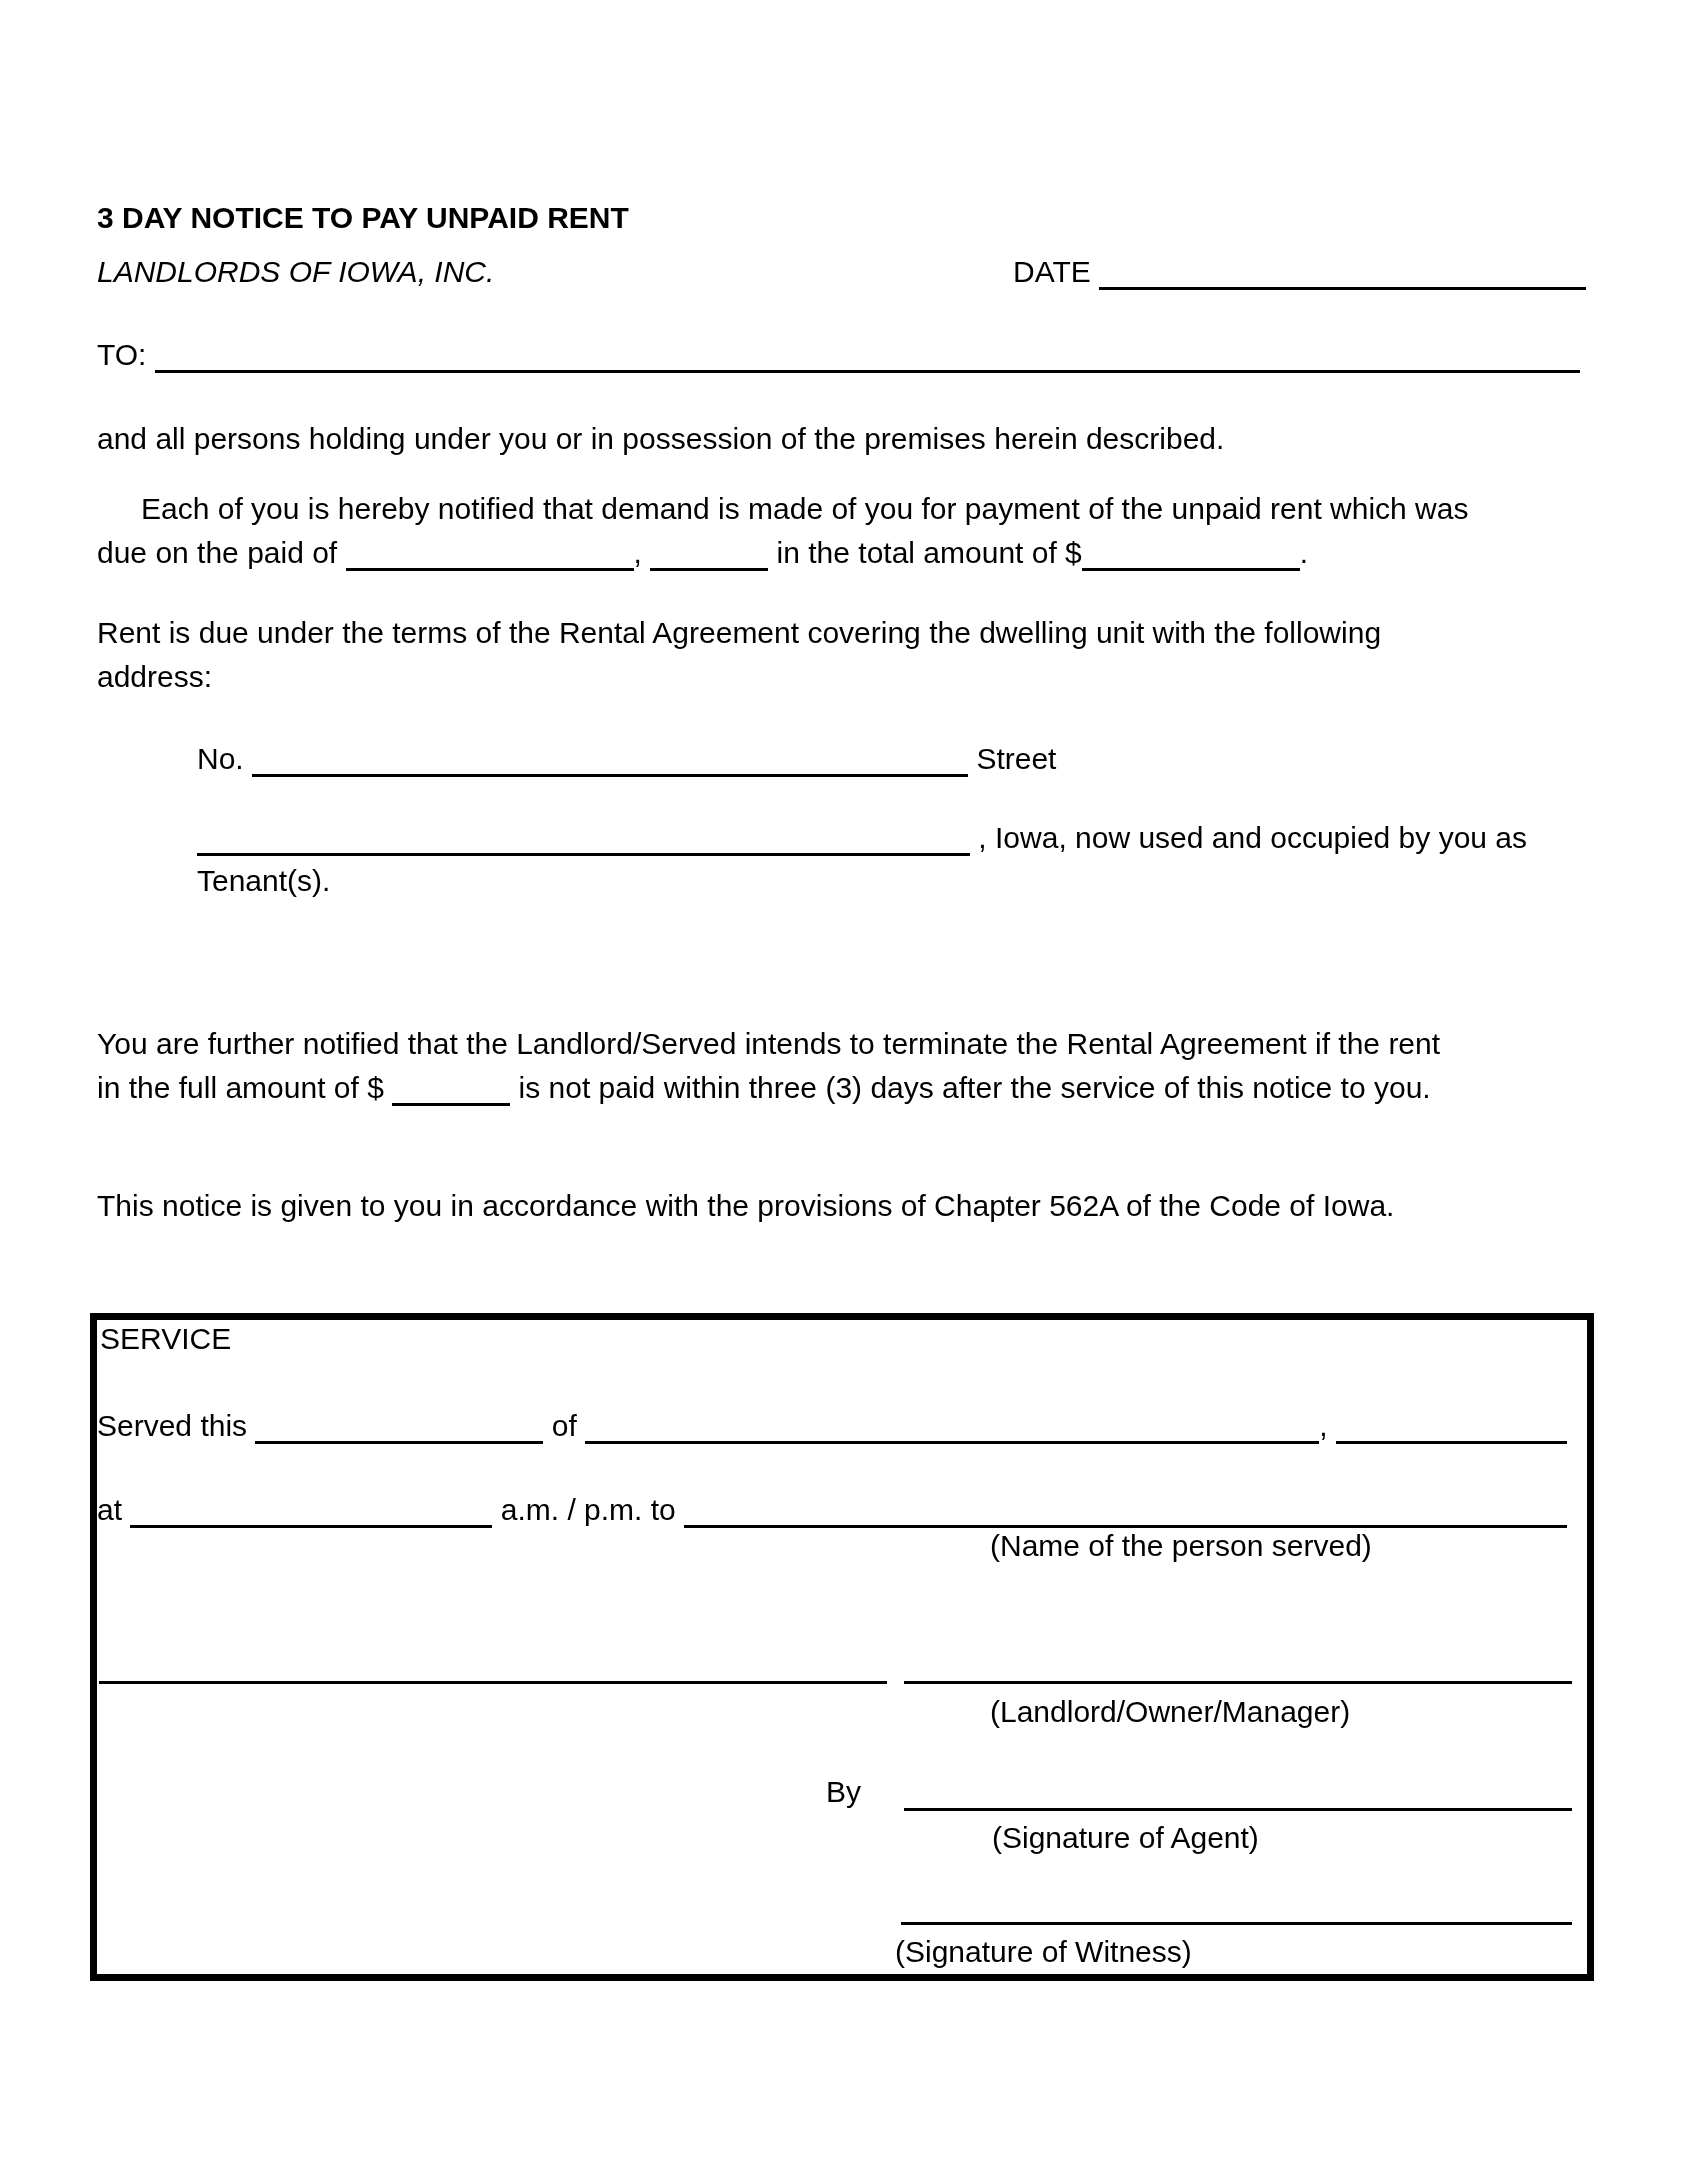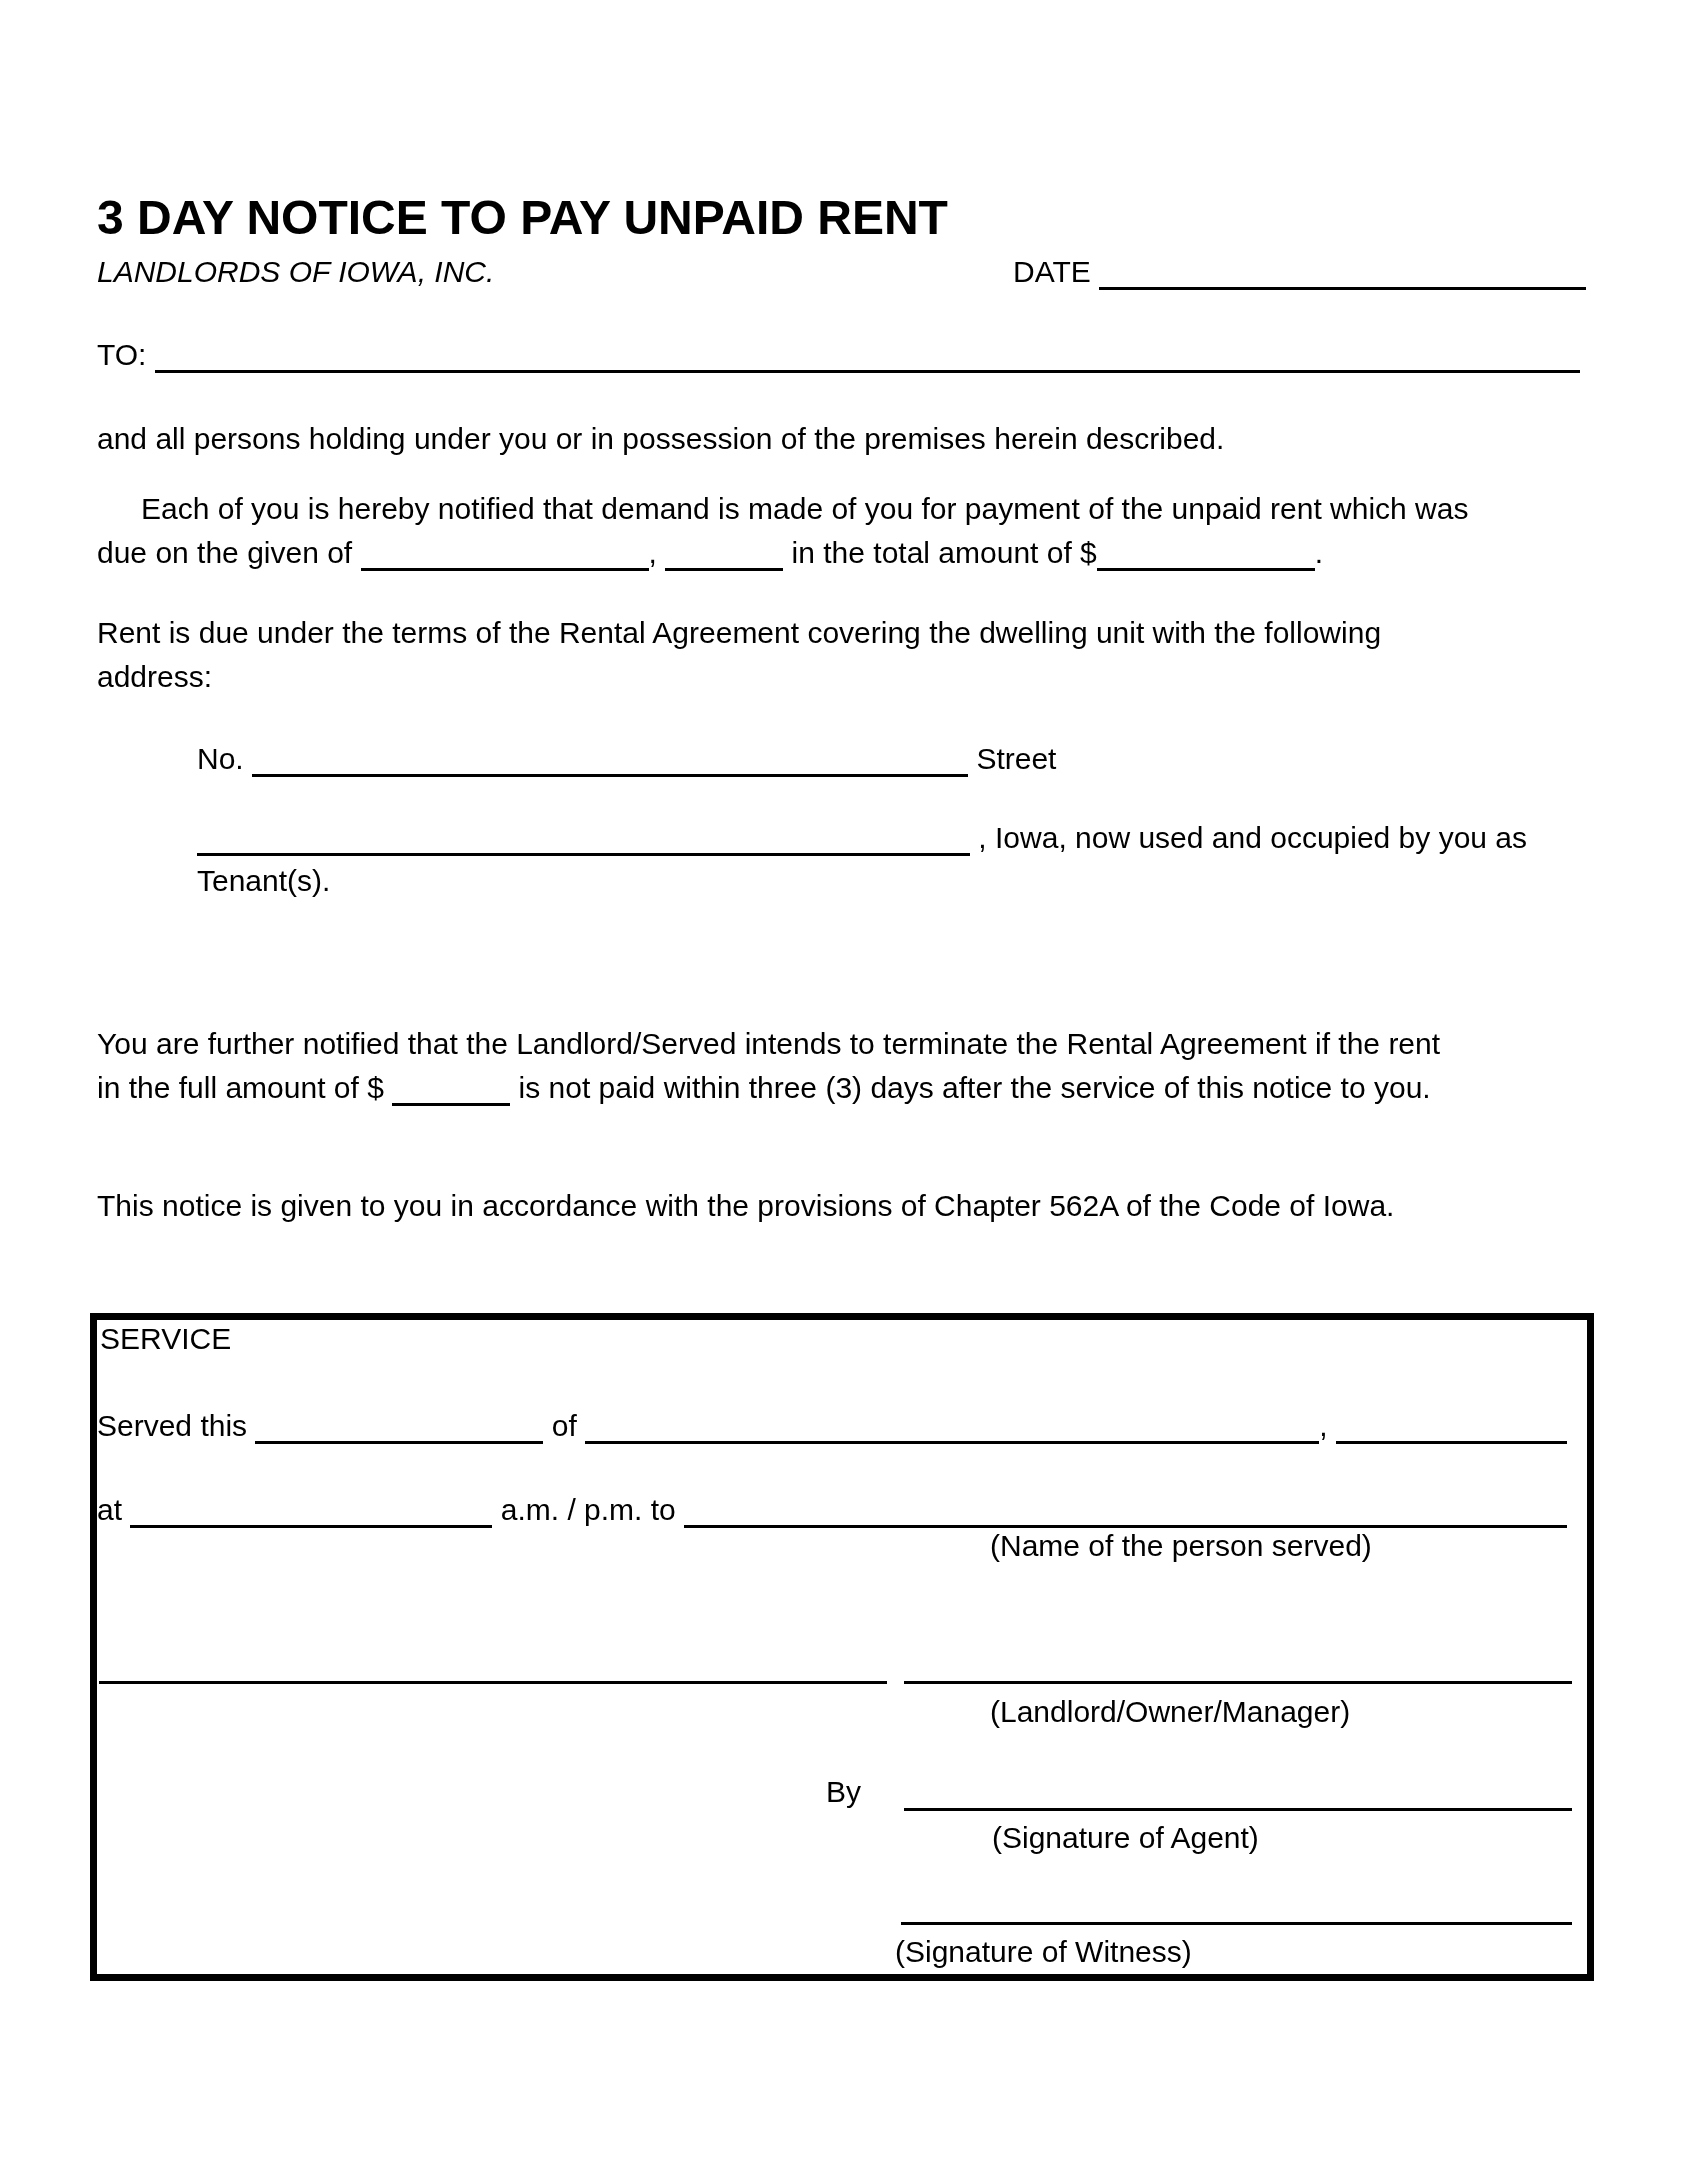--- a/index.html
+++ b/index.html
@@ -8,21 +8,21 @@
     width:1687px; height:2184px;
     margin:0 auto;
     background:#ffffff;
     font-family:"Liberation Sans", sans-serif;
     font-size:30px;
     line-height:44px;
     color:#000;
   }
   .abs { position:absolute; white-space:nowrap; }
   .clip { overflow:hidden; height:51px; }
-  .title { font-size:48px; font-weight:bold; line-height:52px; }
+  .title { font-size:30px; font-weight:bold; line-height:52px; }
   .blank {
     display:inline-block;
     height:0;
     border-bottom:3.5px solid #000;
     vertical-align:-7.9px;
   }
   .b-fill { width:1747px; }            
   .b-demand1 { width:288px; }
   .b-demand2 { width:118px; }
   .b-demand3 { width:218px; }
@@ -57,21 +57,21 @@
 
   <div class="abs clip" style="left:97px; top:333px; width:1483px;">
     <span>TO:</span>
     <span class="blank b-fill"></span>
   </div>
 
   <div class="abs" style="left:97px; top:417px;">and all persons holding under you or in possession of the premises herein described.</div>
 
   <div class="abs" style="left:97px; top:487px;margin-left:44px;">Each of you is hereby notified that demand is made of you for payment of the unpaid rent which was</div>
   <div class="abs" style="left:97px; top:531px;">
-    <span>due on the given of</span>
+    <span>due on the paid of</span>
     <span class="blank b-demand1"></span><span>,</span>
     <span class="blank b-demand2"></span>
     <span>in the total amount of $</span><span class="blank b-demand3"></span><span>.</span>
   </div>
 
   <div class="abs" style="left:97px; top:611px;">Rent is due under the terms of the Rental Agreement covering the dwelling unit with the following</div>
   <div class="abs" style="left:97px; top:655px;">address:</div>
 
   <div class="abs" style="left:197px; top:737px;">
     <span>No.</span>

